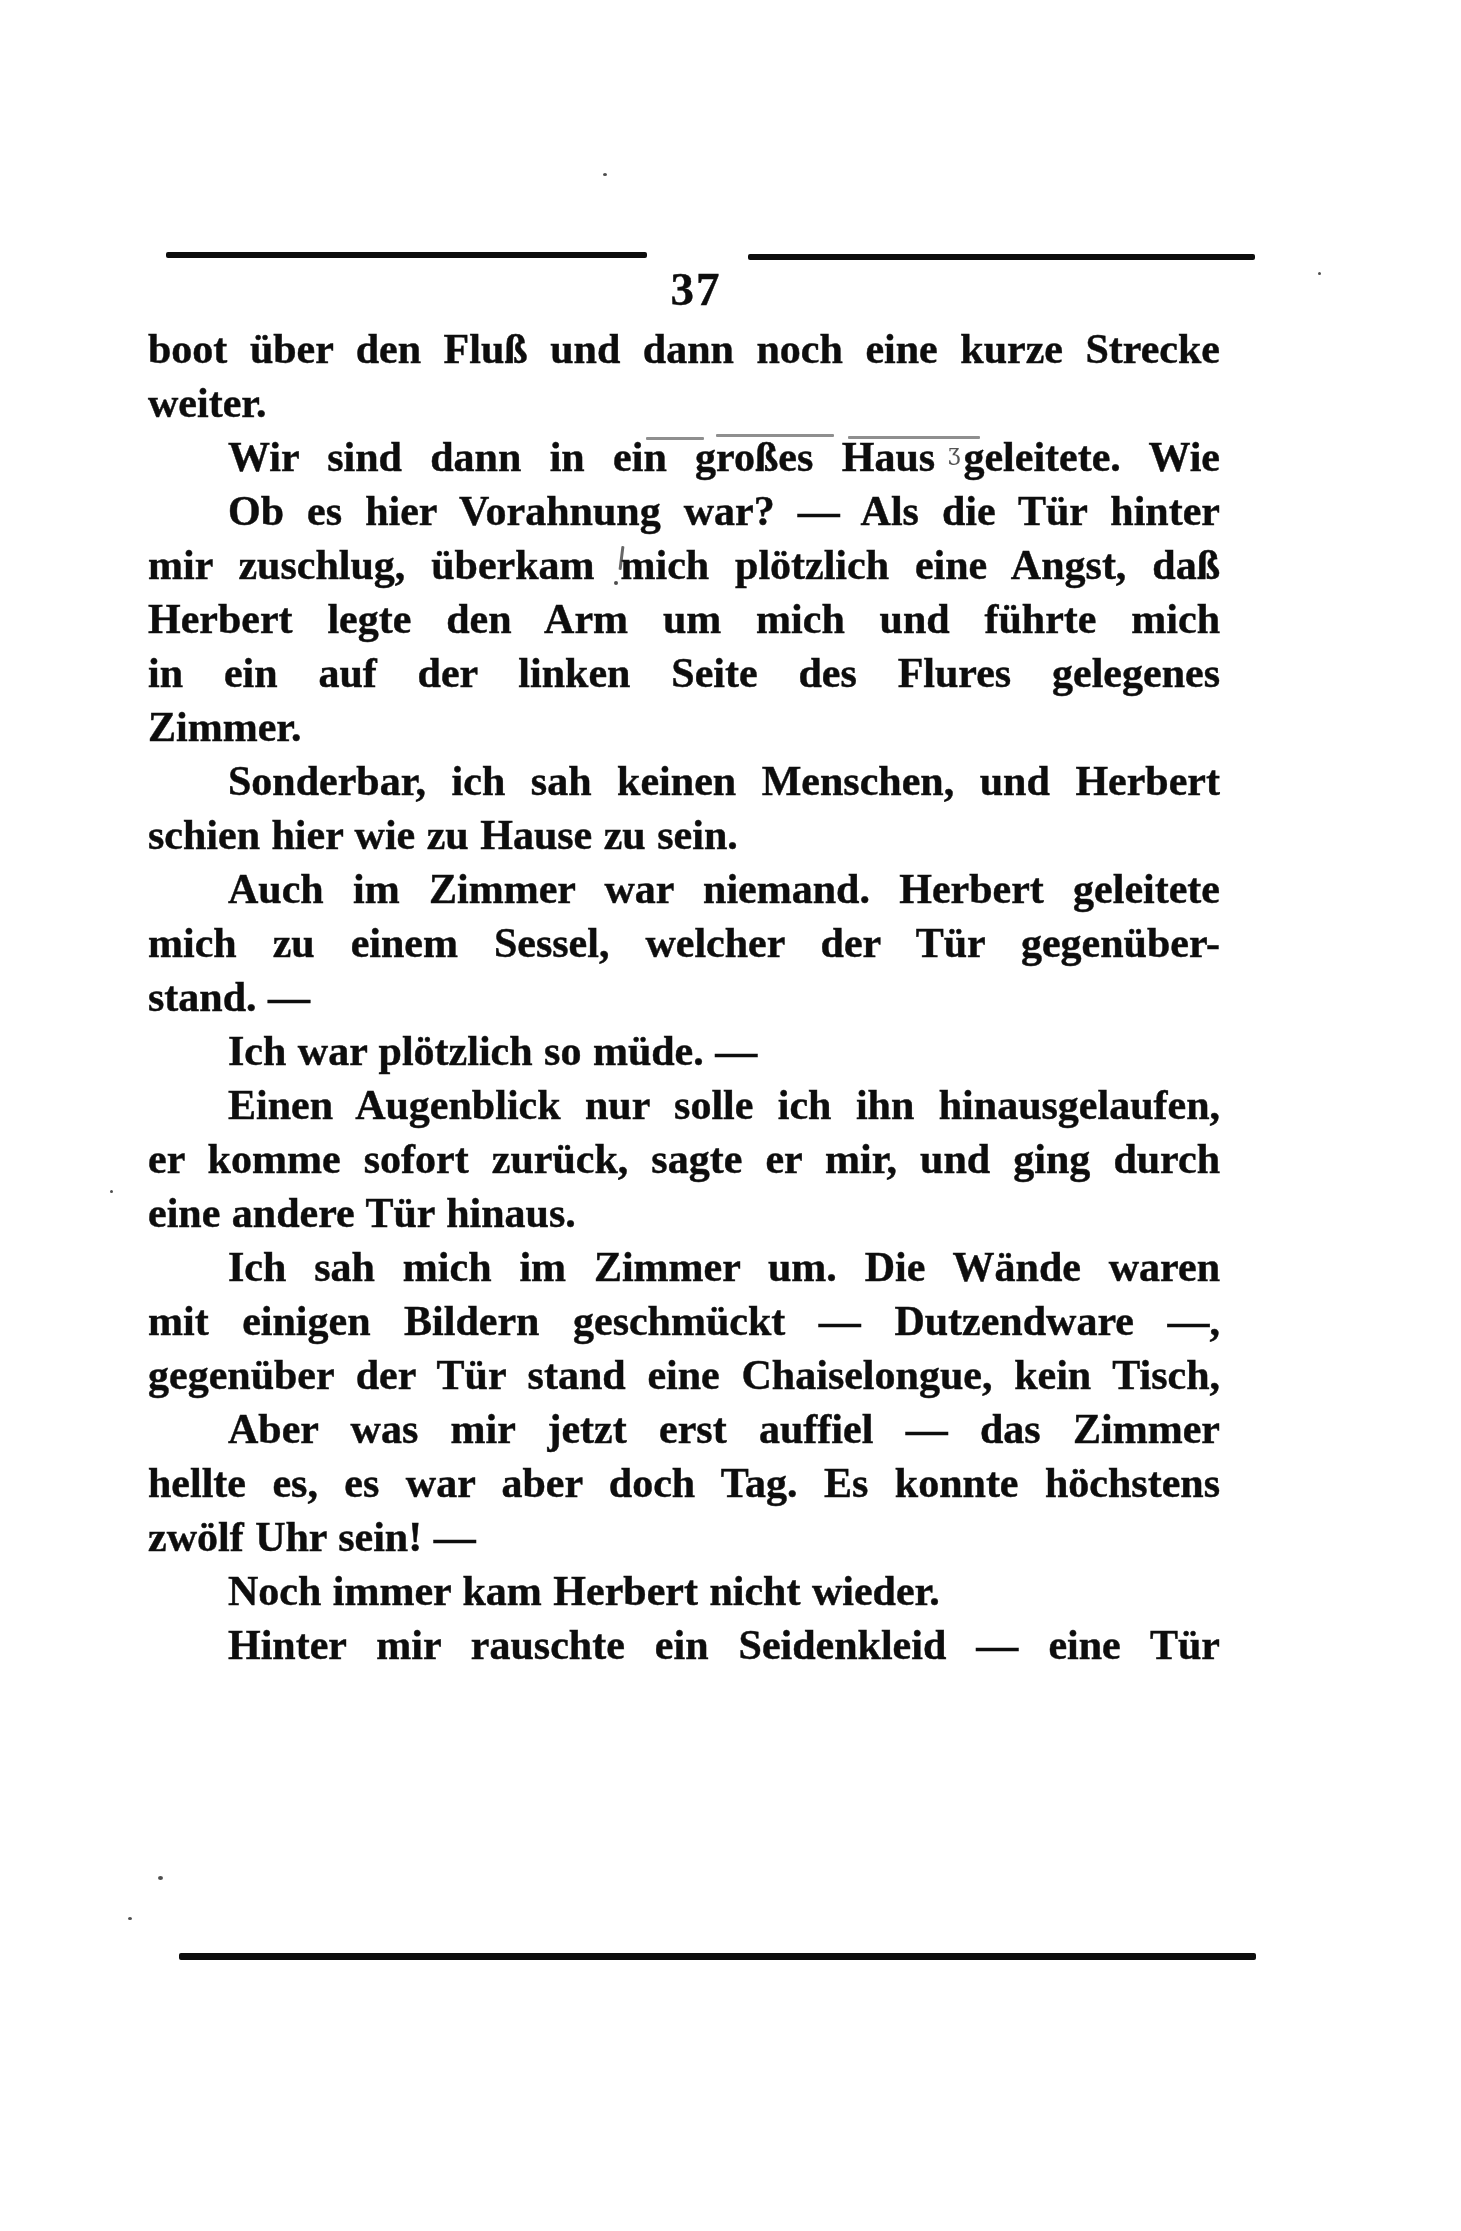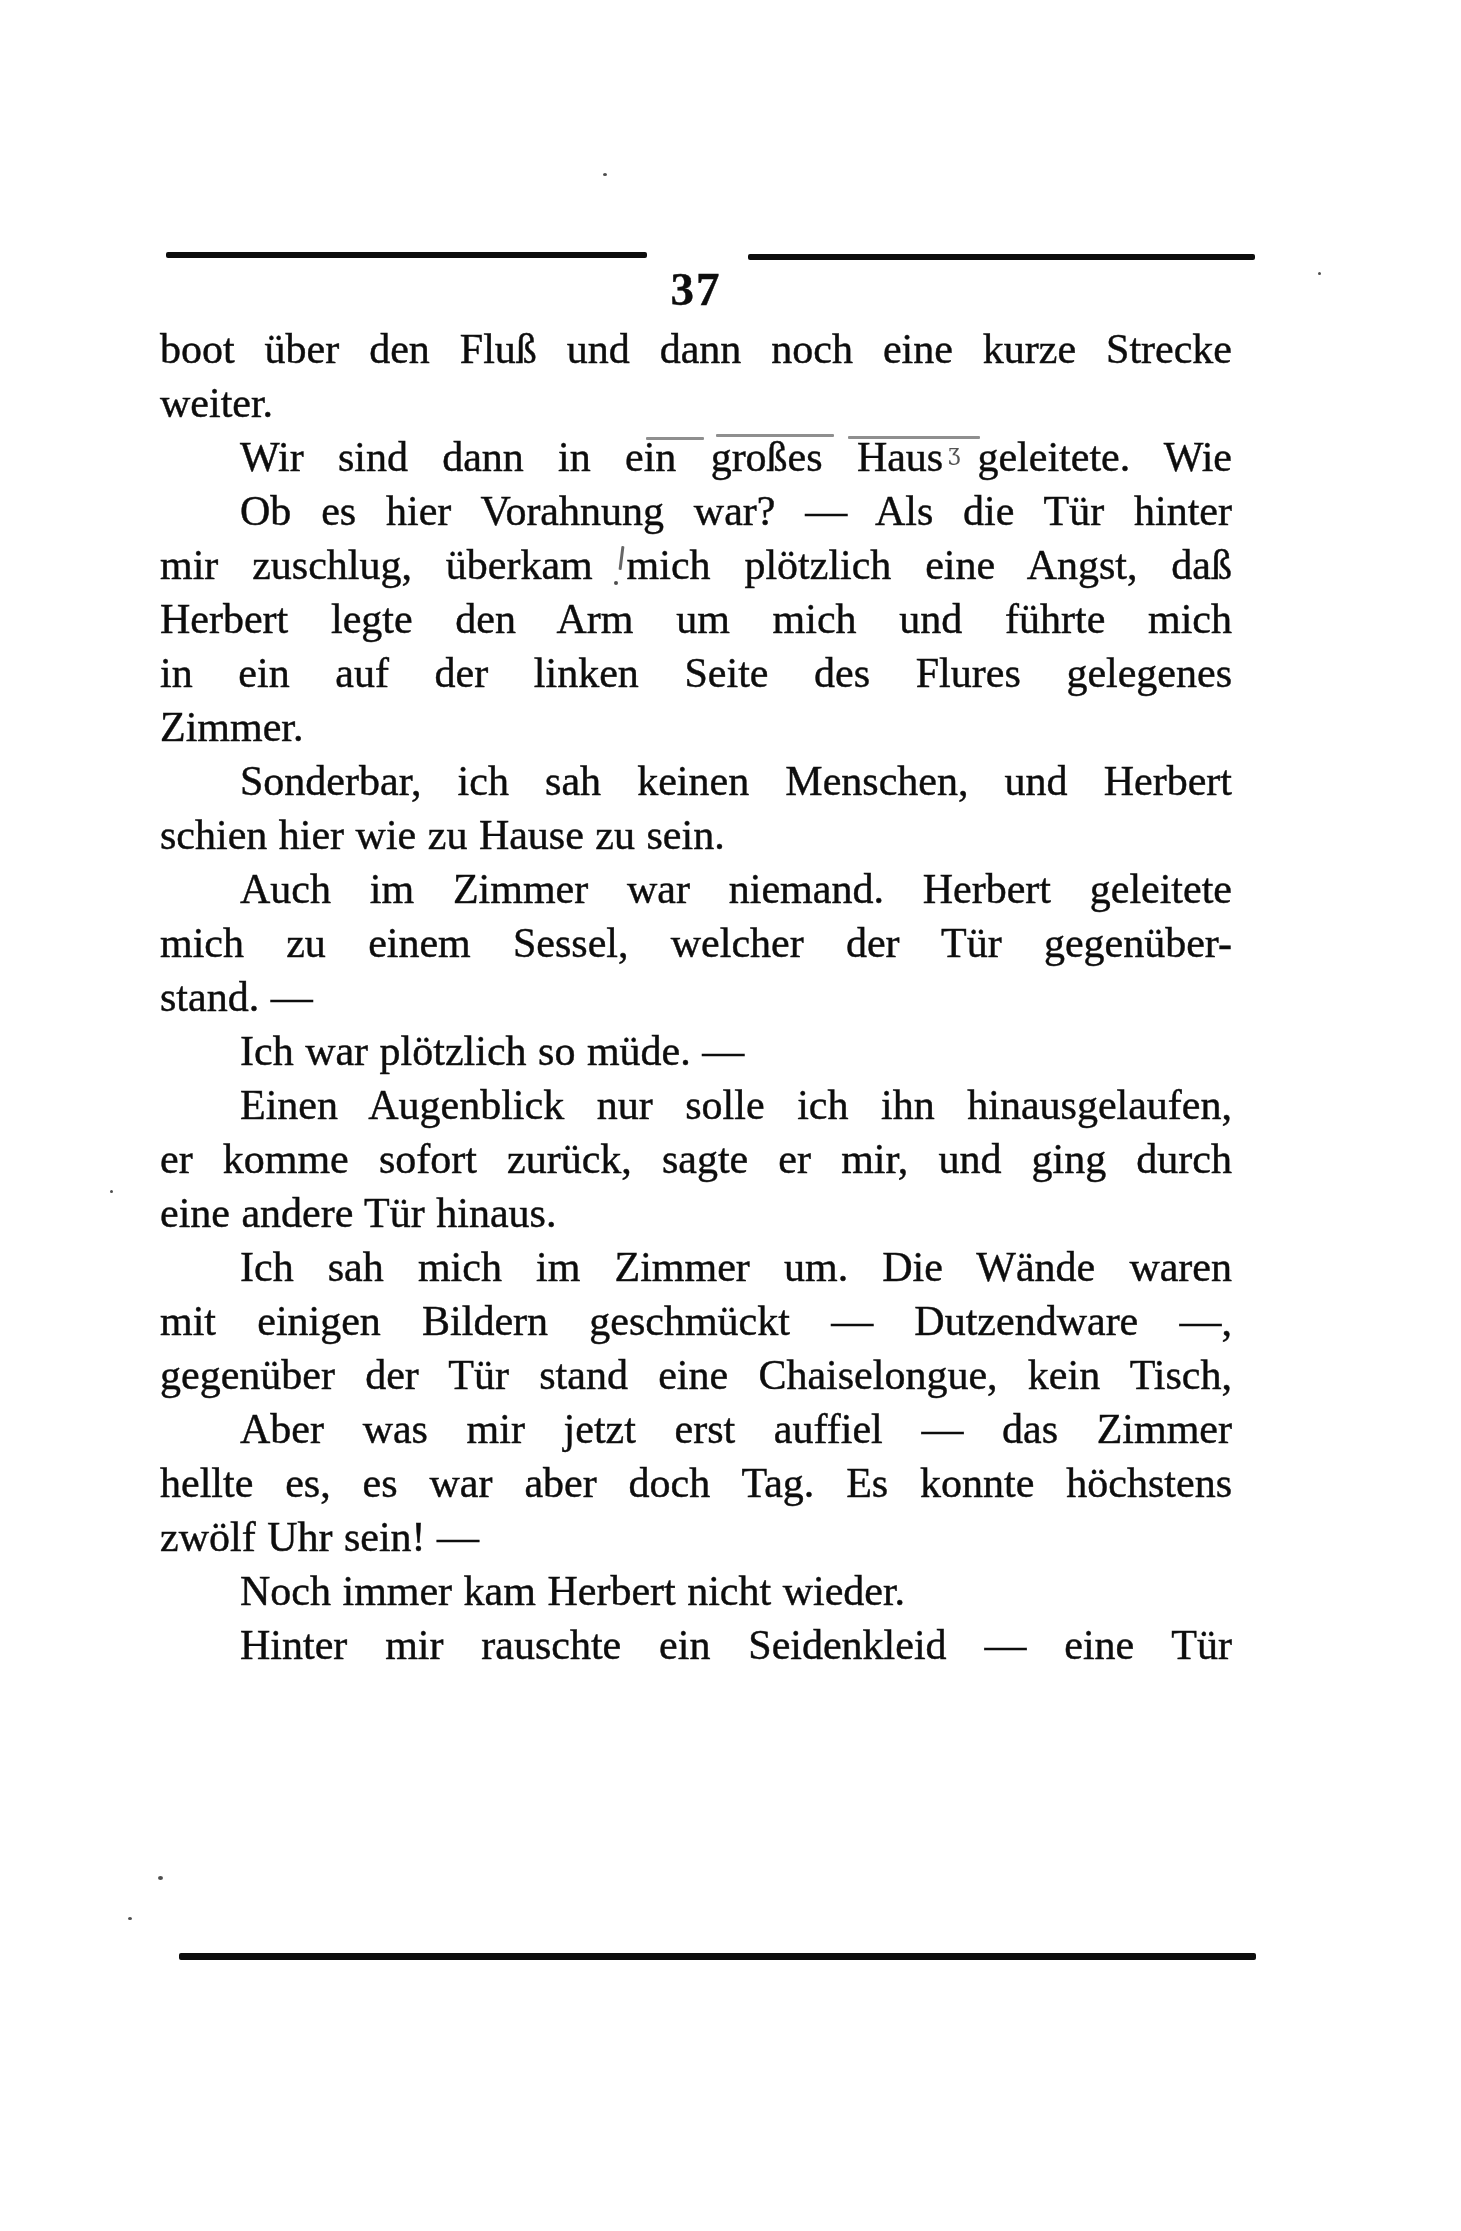--- a/index.html
+++ b/index.html
@@ -23,24 +23,25 @@
   .hrule-right { left: 748px; top: 254px; width: 507px; }
   .page-number {
     position: absolute; left: 650px; top: 222px; width: 92px;
     text-align: center;
     font-size: 47px; font-weight: 700; letter-spacing: 2px; margin-top: 40px;
     -webkit-text-stroke: 0.4px #111;
   }
 
   
   .text-block {
-    position: absolute; left: 160px; top: 322px; width: 1072px;
+    position: absolute; left: 148px; top: 322px; width: 1072px;
     font-size: 42px; line-height: 54px;
     -webkit-text-stroke: 0.45px #141414;
     word-spacing: 1px;
+    font-weight: bold;
   }
   .line { height: 54px; white-space: normal; }
   .line.justify { text-align: justify; text-align-last: justify; text-justify: inter-word; }
   .line.indent { text-indent: 80px; }
 
   
   .frule {
     position: absolute; left: 179px; top: 1953px; width: 1077px; height: 7px;
     background: var(--ink, #0d0d0d); border-radius: 2px;
   }

